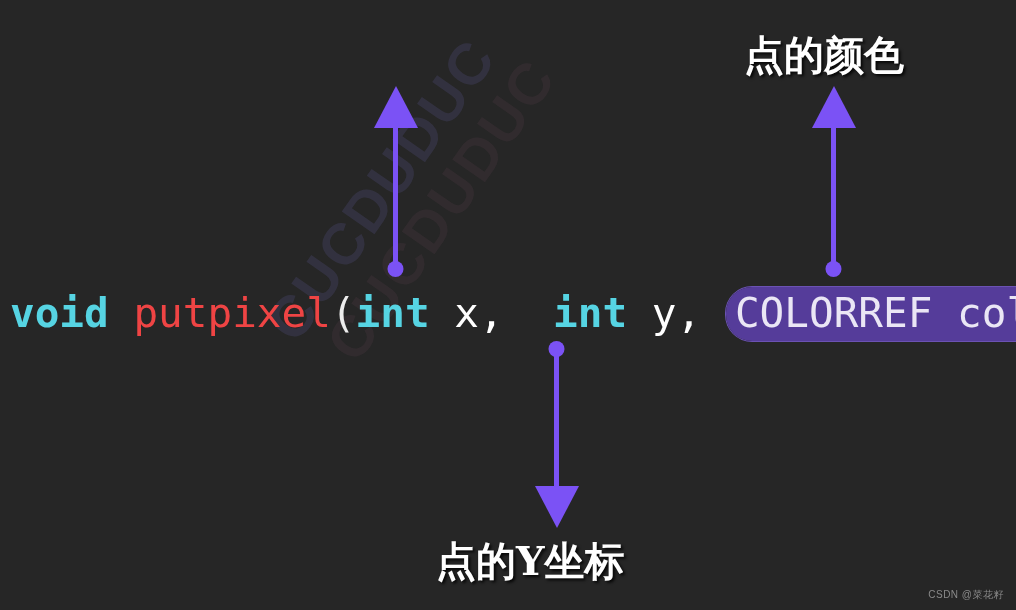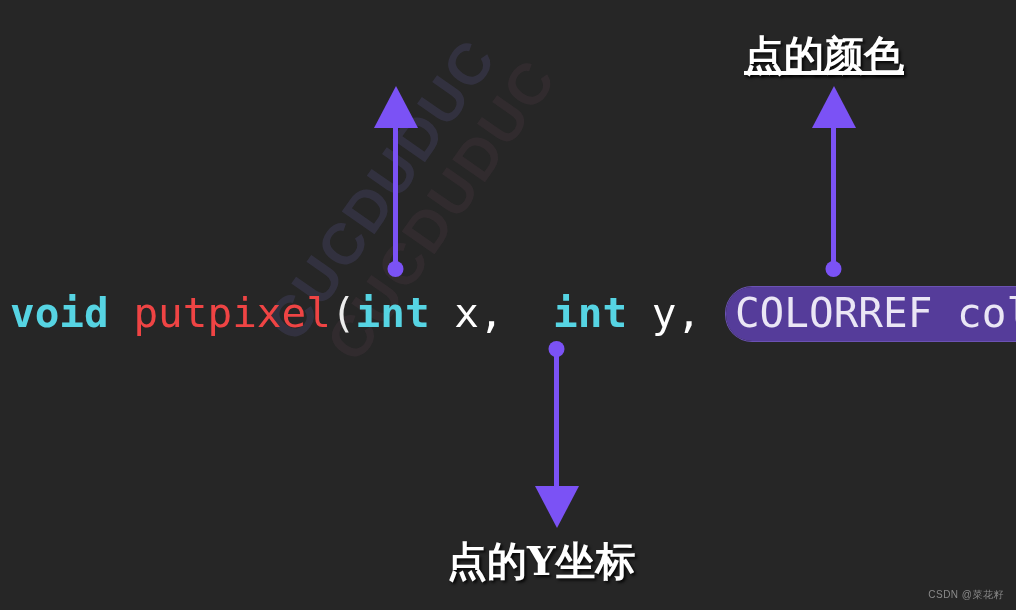--- a/index.html
+++ b/index.html
@@ -77,22 +77,22 @@
     position: absolute;
     font-family: "DejaVu Serif", "Liberation Serif", serif;
     font-weight: 700;
     font-size: 40px;
     color: #FFFFFF;
     white-space: nowrap;
     text-shadow: 2px 2px 3px rgba(0,0,0,0.85);
     user-select: none;
   }
   .anno-label.lbl-x     { left: 288px; top: 28px; }
-  .anno-label.lbl-color { left: 744px; top: 28px; text-decoration: underline; }
-  .anno-label.lbl-y     { left: 447px; top: 534px; }
+  .anno-label.lbl-color { left: 744px; top: 28px; }
+  .anno-label.lbl-y     { left: 436px; top: 534px; }
 
   
   .arrow { position: absolute; }
   .arrow svg { display: block; overflow: visible; }
 </style>
 </head>
 <body>
 
 <div id="stage">
 

